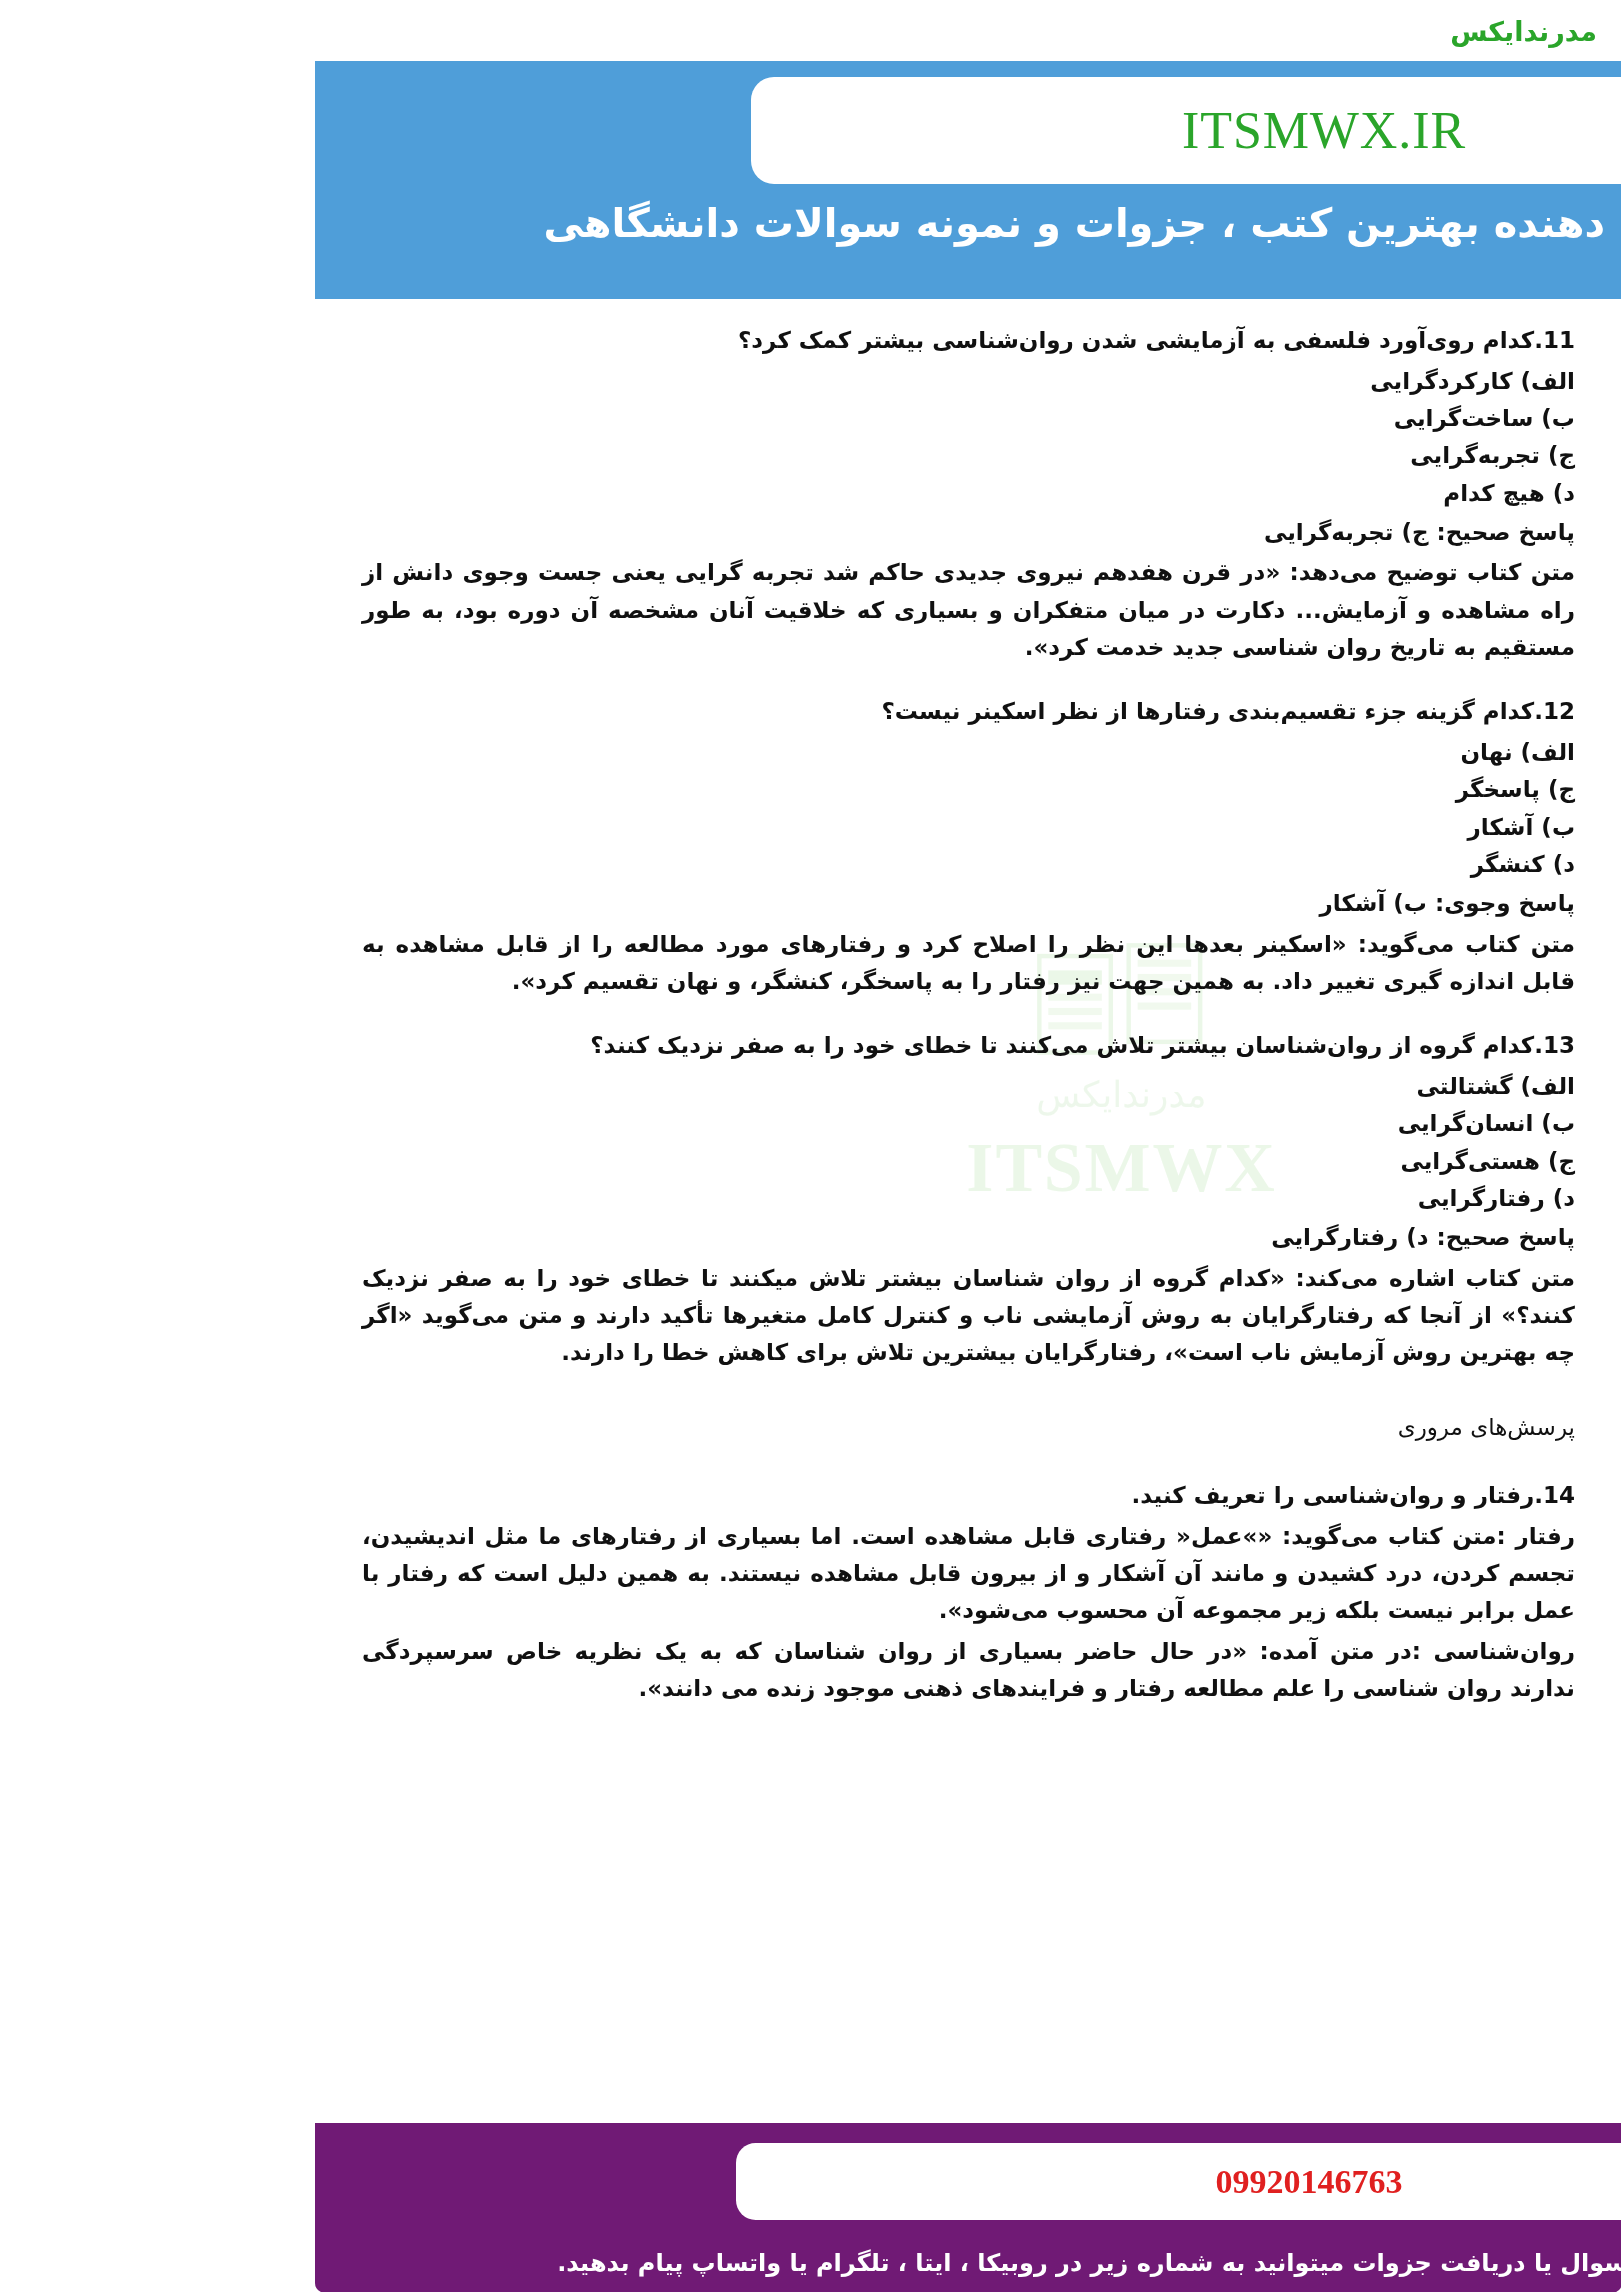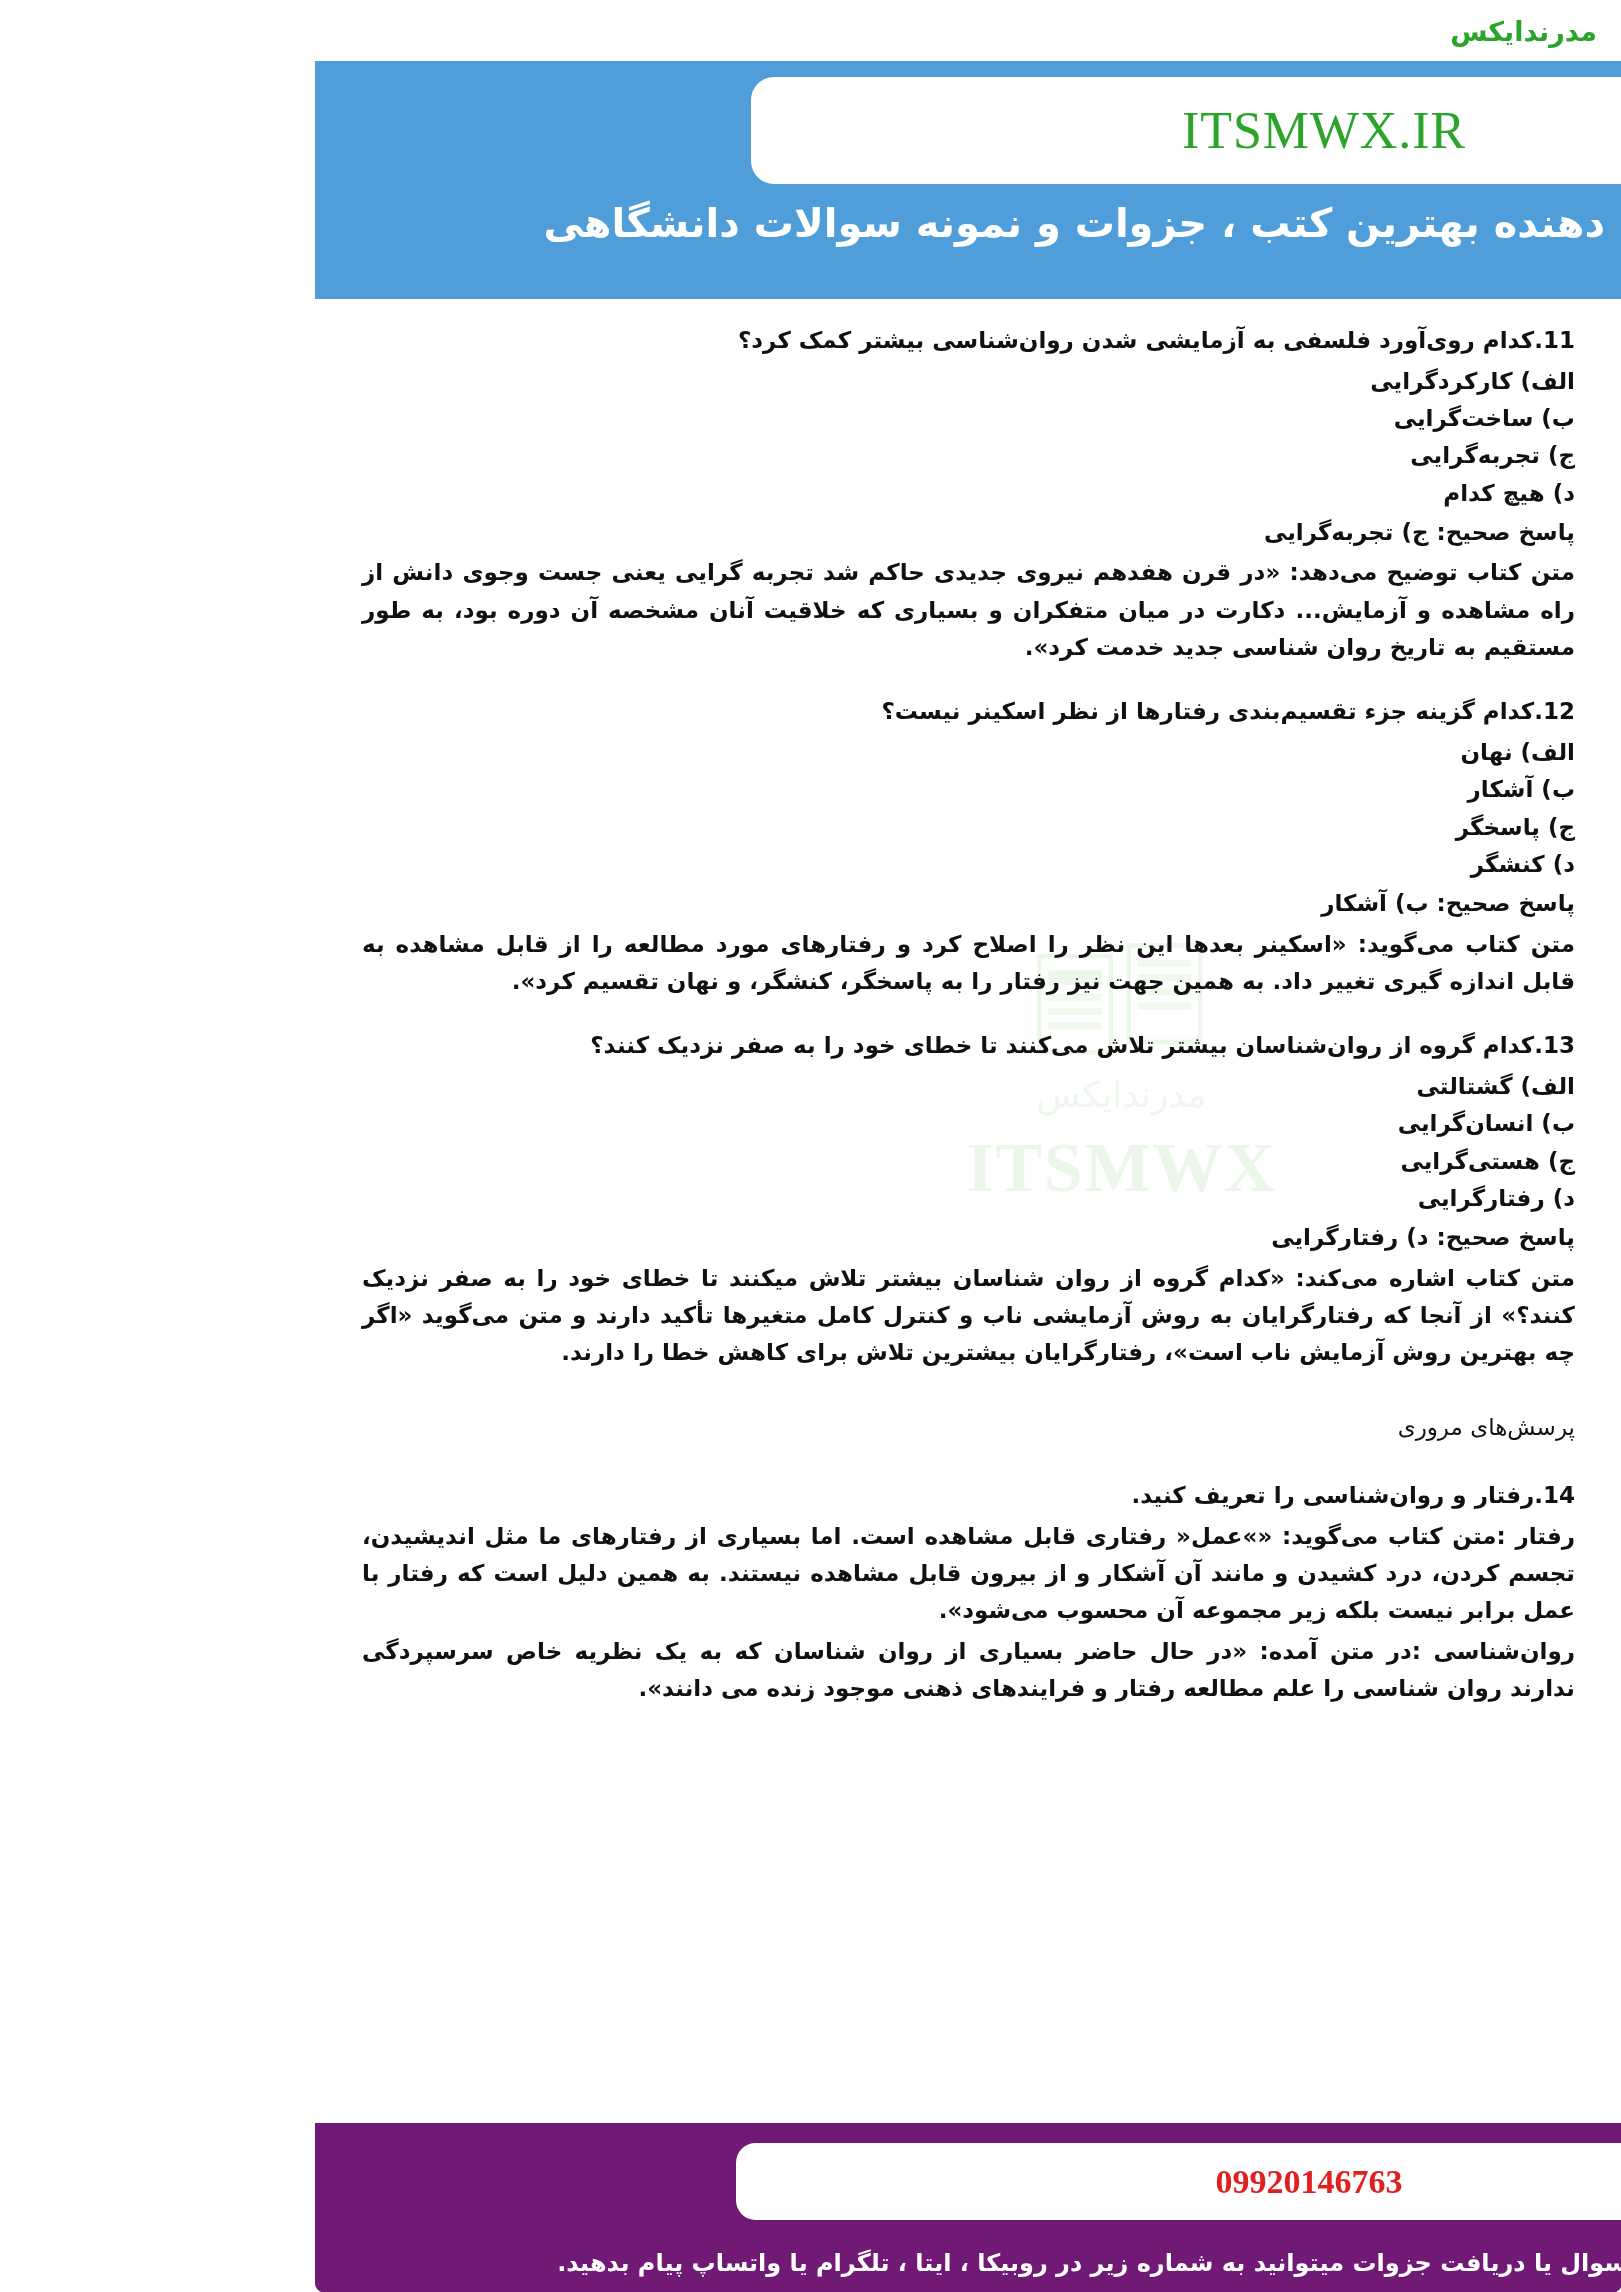--- a/index.html
+++ b/index.html
@@ -231,24 +231,24 @@
       <div class="opt">ب) ساخت‌گرایی</div>
       <div class="opt">ج) تجربه‌گرایی</div>
       <div class="opt">د) هیچ کدام</div>
       <div class="answer">پاسخ صحیح: ج) تجربه‌گرایی</div>
       <div class="explain">متن کتاب توضیح می‌دهد: «در قرن هفدهم نیروی جدیدی حاکم شد تجربه گرایی یعنی جست وجوی دانش از راه مشاهده و آزمایش... دکارت در میان متفکران و بسیاری که خلاقیت آنان مشخصه آن دوره بود، به طور مستقیم به تاریخ روان شناسی جدید خدمت کرد».</div>
     </div>
 
     <div class="q-block">
       <div class="q-title">12.کدام گزینه جزء تقسیم‌بندی رفتارها از نظر اسکینر نیست؟</div>
       <div class="opt">الف) نهان</div>
+      <div class="opt">ج) پاسخگر</div>
       <div class="opt">ب) آشکار</div>
-      <div class="opt">ج) پاسخگر</div>
       <div class="opt">د) کنشگر</div>
-      <div class="answer">پاسخ صحیح: ب) آشکار</div>
+      <div class="answer">پاسخ وجوی: ب) آشکار</div>
       <div class="explain">متن کتاب می‌گوید: «اسکینر بعدها این نظر را اصلاح کرد و رفتارهای مورد مطالعه را از قابل مشاهده به قابل اندازه گیری تغییر داد. به همین جهت نیز رفتار را به پاسخگر، کنشگر، و نهان تقسیم کرد».</div>
     </div>
 
     <div class="q-block">
       <div class="q-title">13.کدام گروه از روان‌شناسان بیشتر تلاش می‌کنند تا خطای خود را به صفر نزدیک کنند؟</div>
       <div class="opt">الف) گشتالتی</div>
       <div class="opt">ب) انسان‌گرایی</div>
       <div class="opt">ج) هستی‌گرایی</div>
       <div class="opt">د) رفتارگرایی</div>
       <div class="answer">پاسخ صحیح: د) رفتارگرایی</div>

